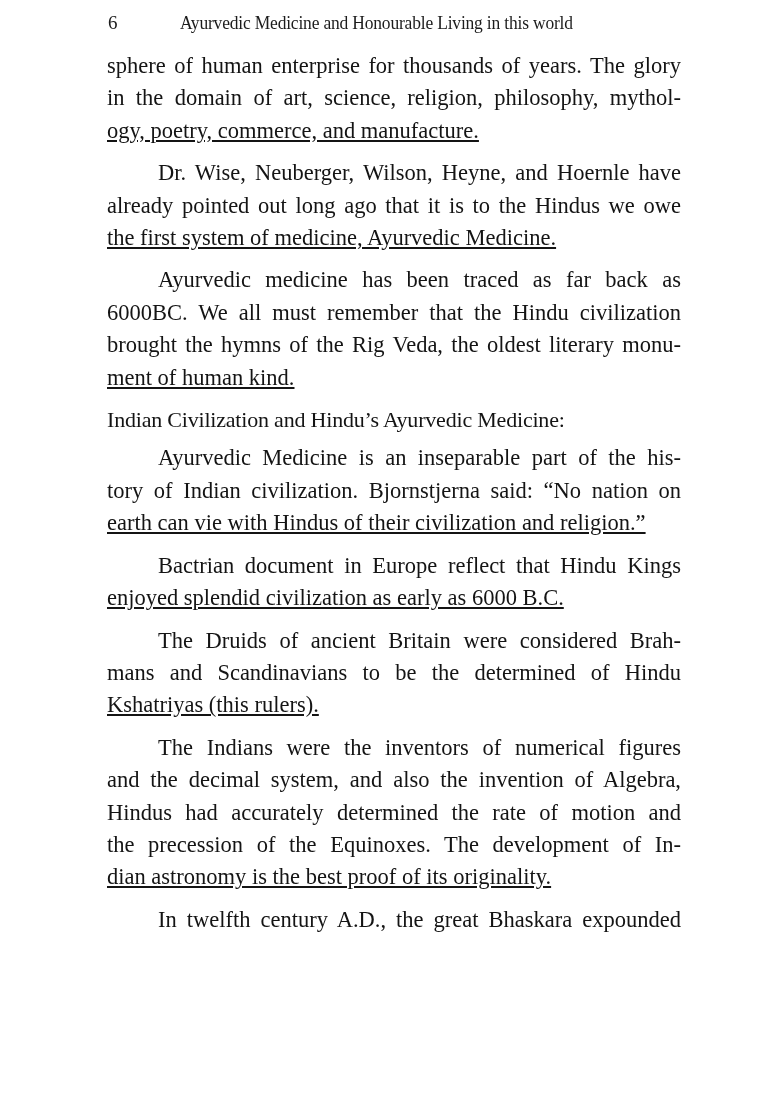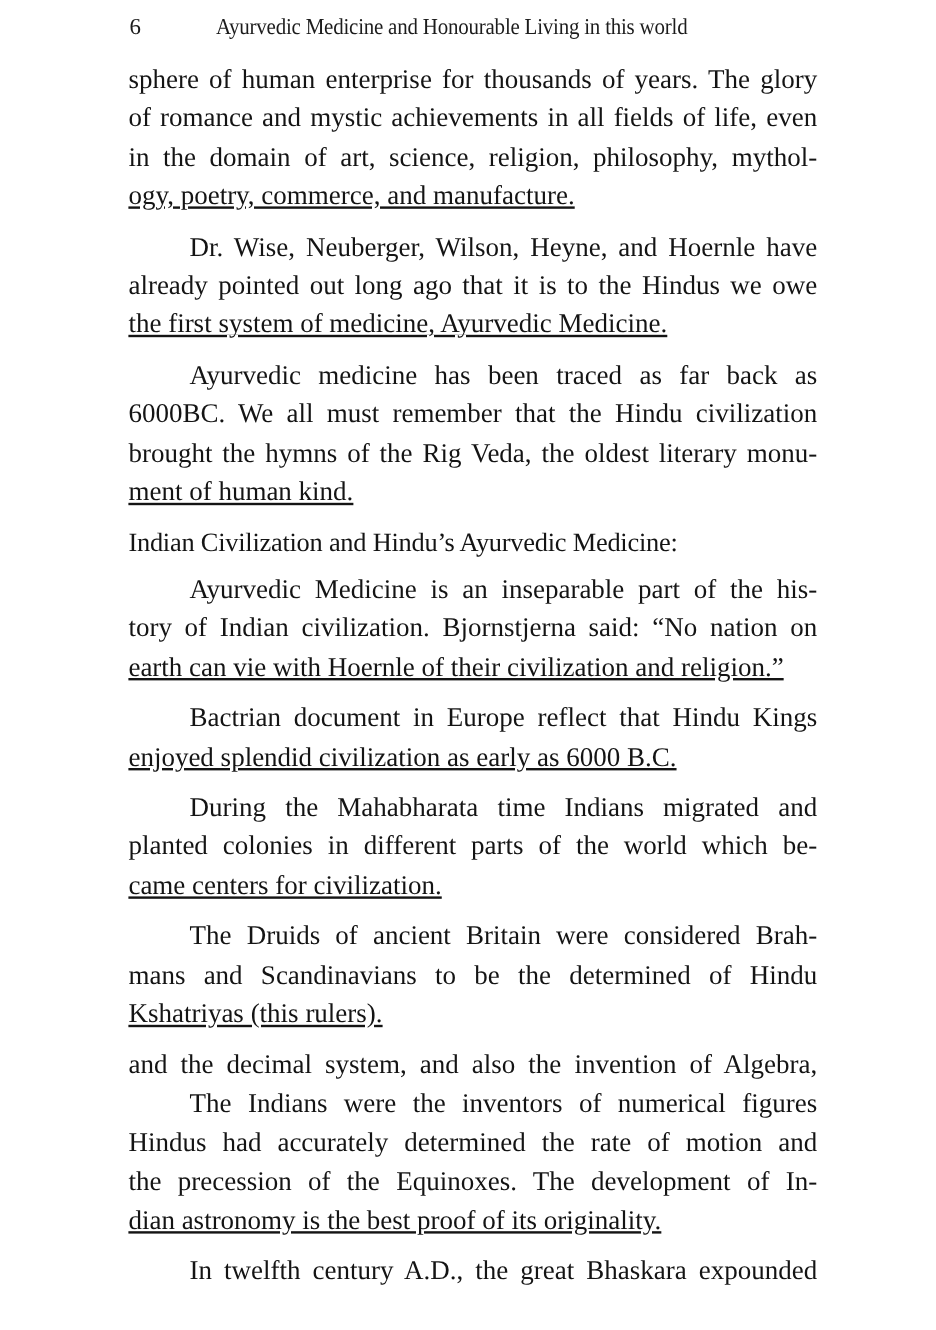--- a/index.html
+++ b/index.html
@@ -86,21 +86,20 @@
 
   <div class="running-head">
     <span class="page-number">6</span>
     <span class="book-title">Ayurvedic Medicine and Honourable Living in this world</span>
   </div>
 
   <div class="body-text">
 
     <p class="para">
       <span class="line">sphere of human enterprise for thousands of years. The glory</span>
-      <span class="line">of romance and mystic achievements in all fields of life, even</span>
       <span class="line">in the domain of art, science, religion, philosophy, mythol-</span>
       <span class="line last">ogy, poetry, commerce, and manufacture.</span>
     </p>
 
     <p class="para indent">
       <span class="line" style="text-indent:51px">Dr. Wise, Neuberger, Wilson, Heyne, and Hoernle have</span>
       <span class="line" style="text-indent:0">already pointed out long ago that it is to the Hindus we owe</span>
       <span class="line last" style="text-indent:0">the first system of medicine, Ayurvedic Medicine.</span>
     </p>
 
@@ -109,43 +108,38 @@
       <span class="line" style="text-indent:0">6000BC. We all must remember that the Hindu civilization</span>
       <span class="line" style="text-indent:0">brought the hymns of the Rig Veda, the oldest literary monu-</span>
       <span class="line last" style="text-indent:0">ment of human kind.</span>
     </p>
 
     <h2 class="heading">Indian Civilization and Hindu’s Ayurvedic Medicine:</h2>
 
     <p class="para indent">
       <span class="line" style="text-indent:51px">Ayurvedic Medicine is an inseparable part of the his-</span>
       <span class="line" style="text-indent:0">tory of Indian civilization. Bjornstjerna said: “No nation on</span>
-      <span class="line last" style="text-indent:0">earth can vie with Hoernle of their civilization and religion.”</span>
+      <span class="line last" style="text-indent:0">earth can vie with Hindus of their civilization and religion.”</span>
     </p>
 
     <p class="para indent">
       <span class="line" style="text-indent:51px">Bactrian document in Europe reflect that Hindu Kings</span>
       <span class="line last" style="text-indent:0">enjoyed splendid civilization as early as 6000 B.C.</span>
     </p>
 
-    <p class="para indent">
-      <span class="line" style="text-indent:51px">During the Mahabharata time Indians migrated and</span>
-      <span class="line" style="text-indent:0">planted colonies in different parts of the world which be-</span>
-      <span class="line last" style="text-indent:0">came centers for civilization.</span>
-    </p>
 
     <p class="para indent">
       <span class="line" style="text-indent:51px">The Druids of ancient Britain were considered Brah-</span>
       <span class="line" style="text-indent:0">mans and Scandinavians to be the determined of Hindu</span>
       <span class="line last" style="text-indent:0">Kshatriyas (this rulers).</span>
     </p>
 
     <p class="para indent">
+      <span class="line" style="text-indent:51px">The Indians were the inventors of numerical figures</span>
       <span class="line" style="text-indent:0">and the decimal system, and also the invention of Algebra,</span>
-      <span class="line" style="text-indent:51px">The Indians were the inventors of numerical figures</span>
       <span class="line" style="text-indent:0">Hindus had accurately determined the rate of motion and</span>
       <span class="line" style="text-indent:0">the precession of the Equinoxes. The development of In-</span>
       <span class="line last" style="text-indent:0">dian astronomy is the best proof of its originality.</span>
     </p>
 
     <p class="para indent">
       <span class="line" style="text-indent:51px">In twelfth century A.D., the great Bhaskara expounded</span>
     </p>
 
   </div>

